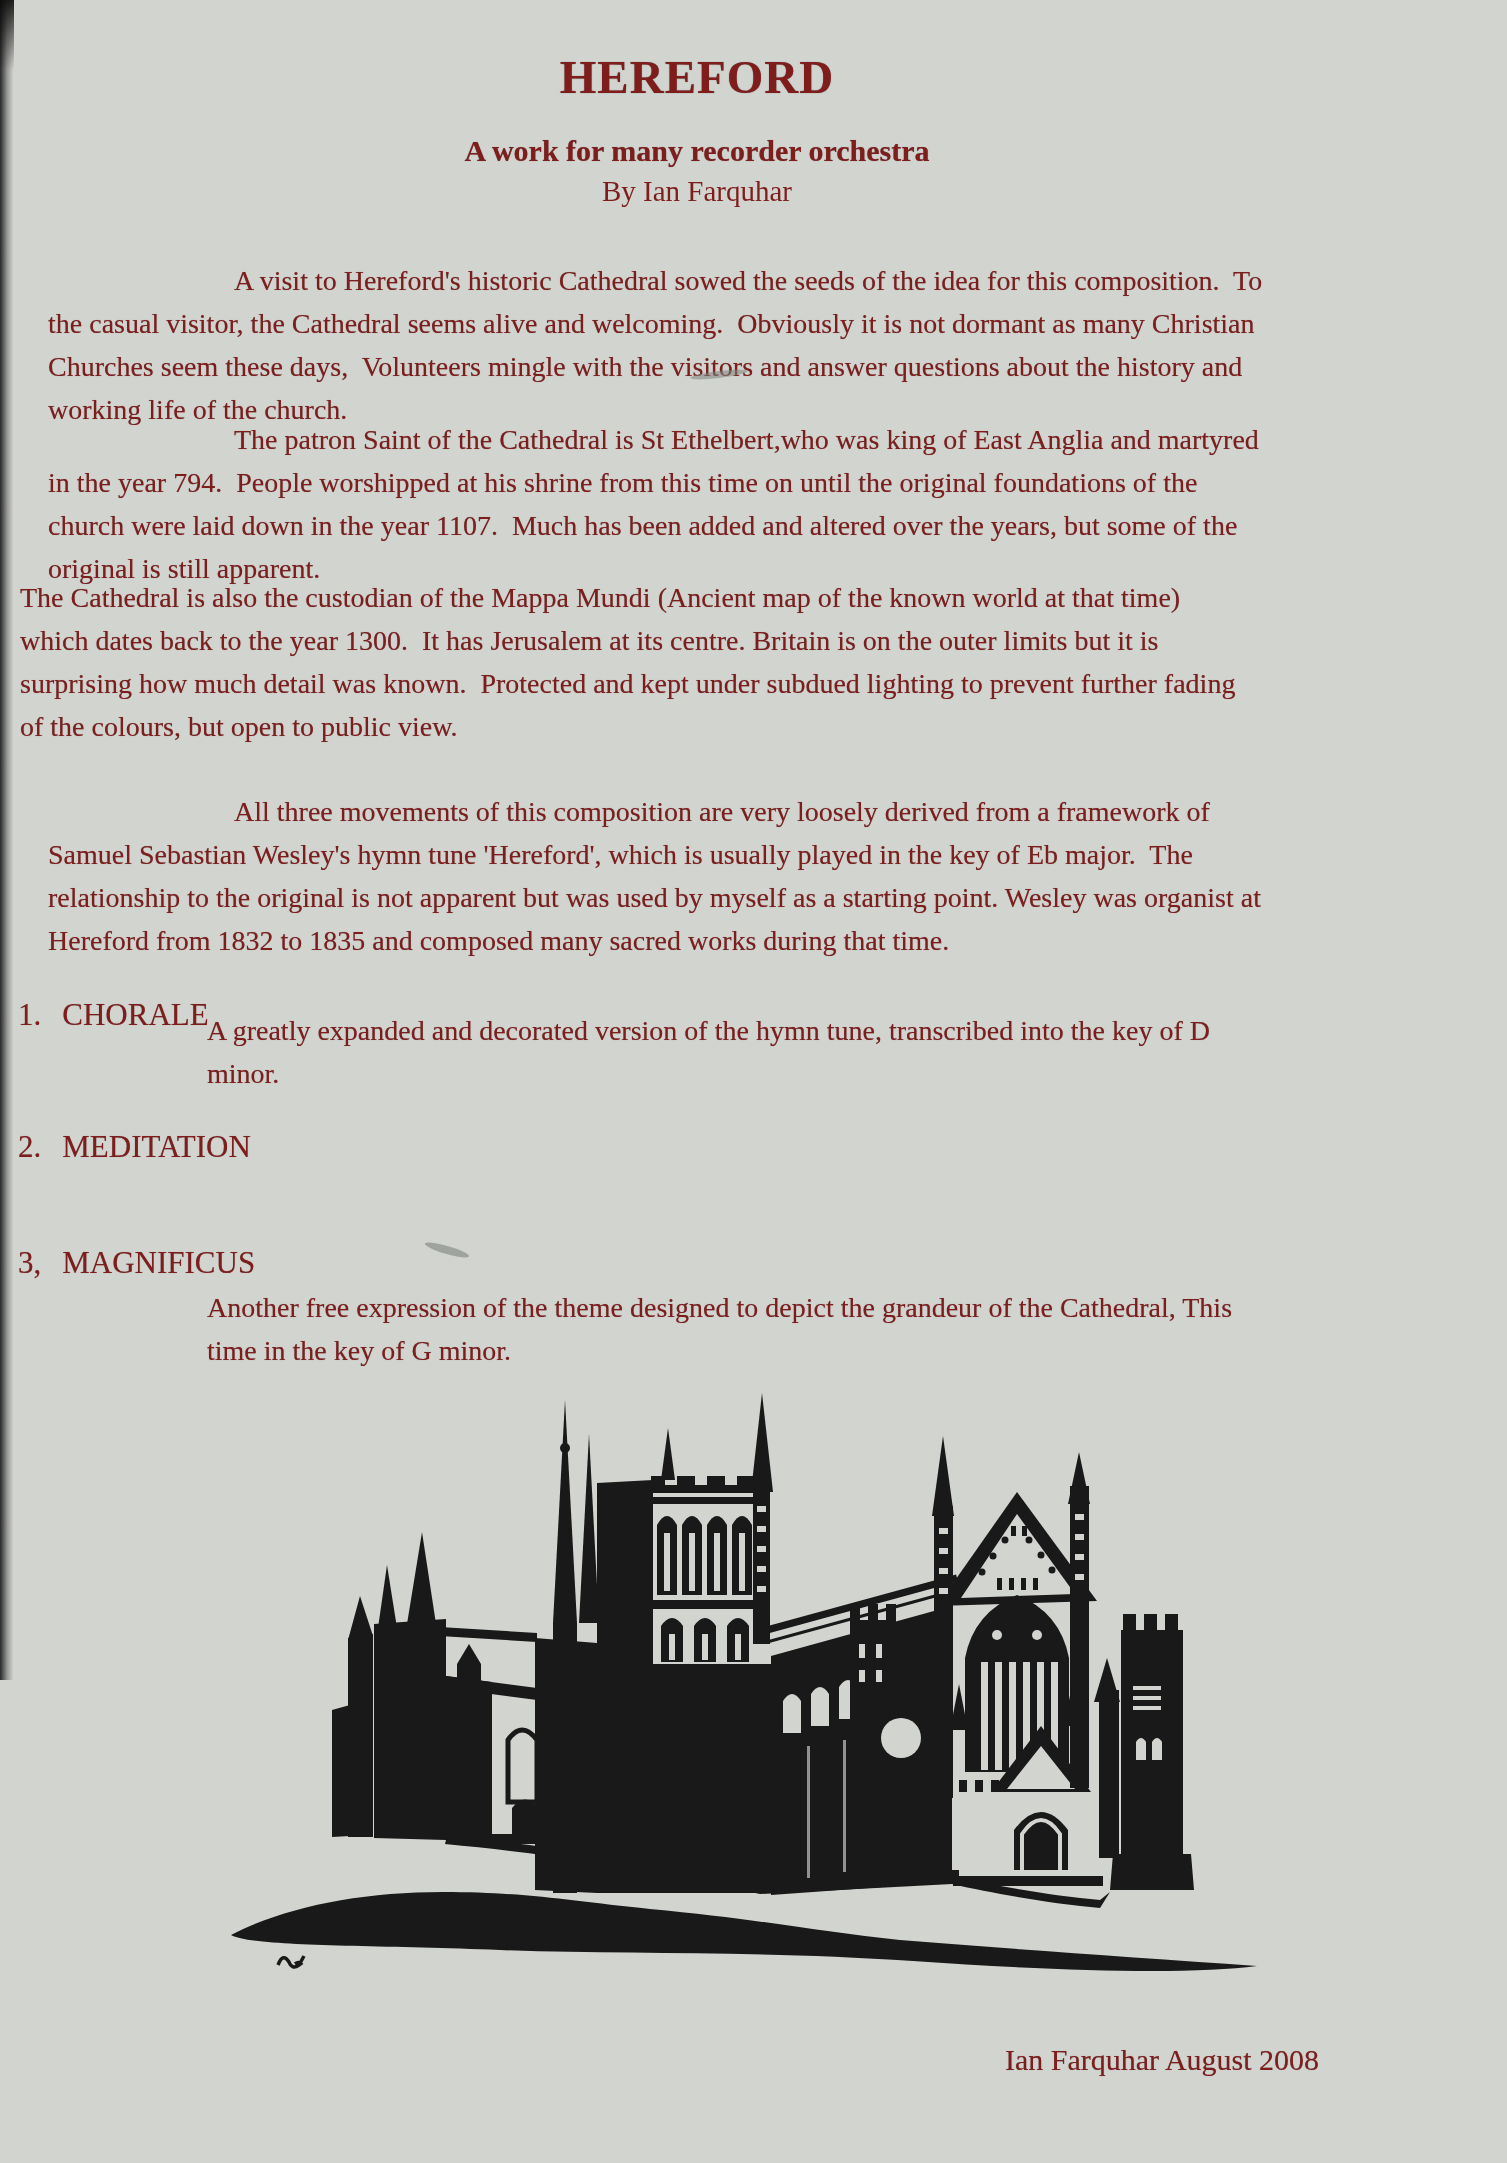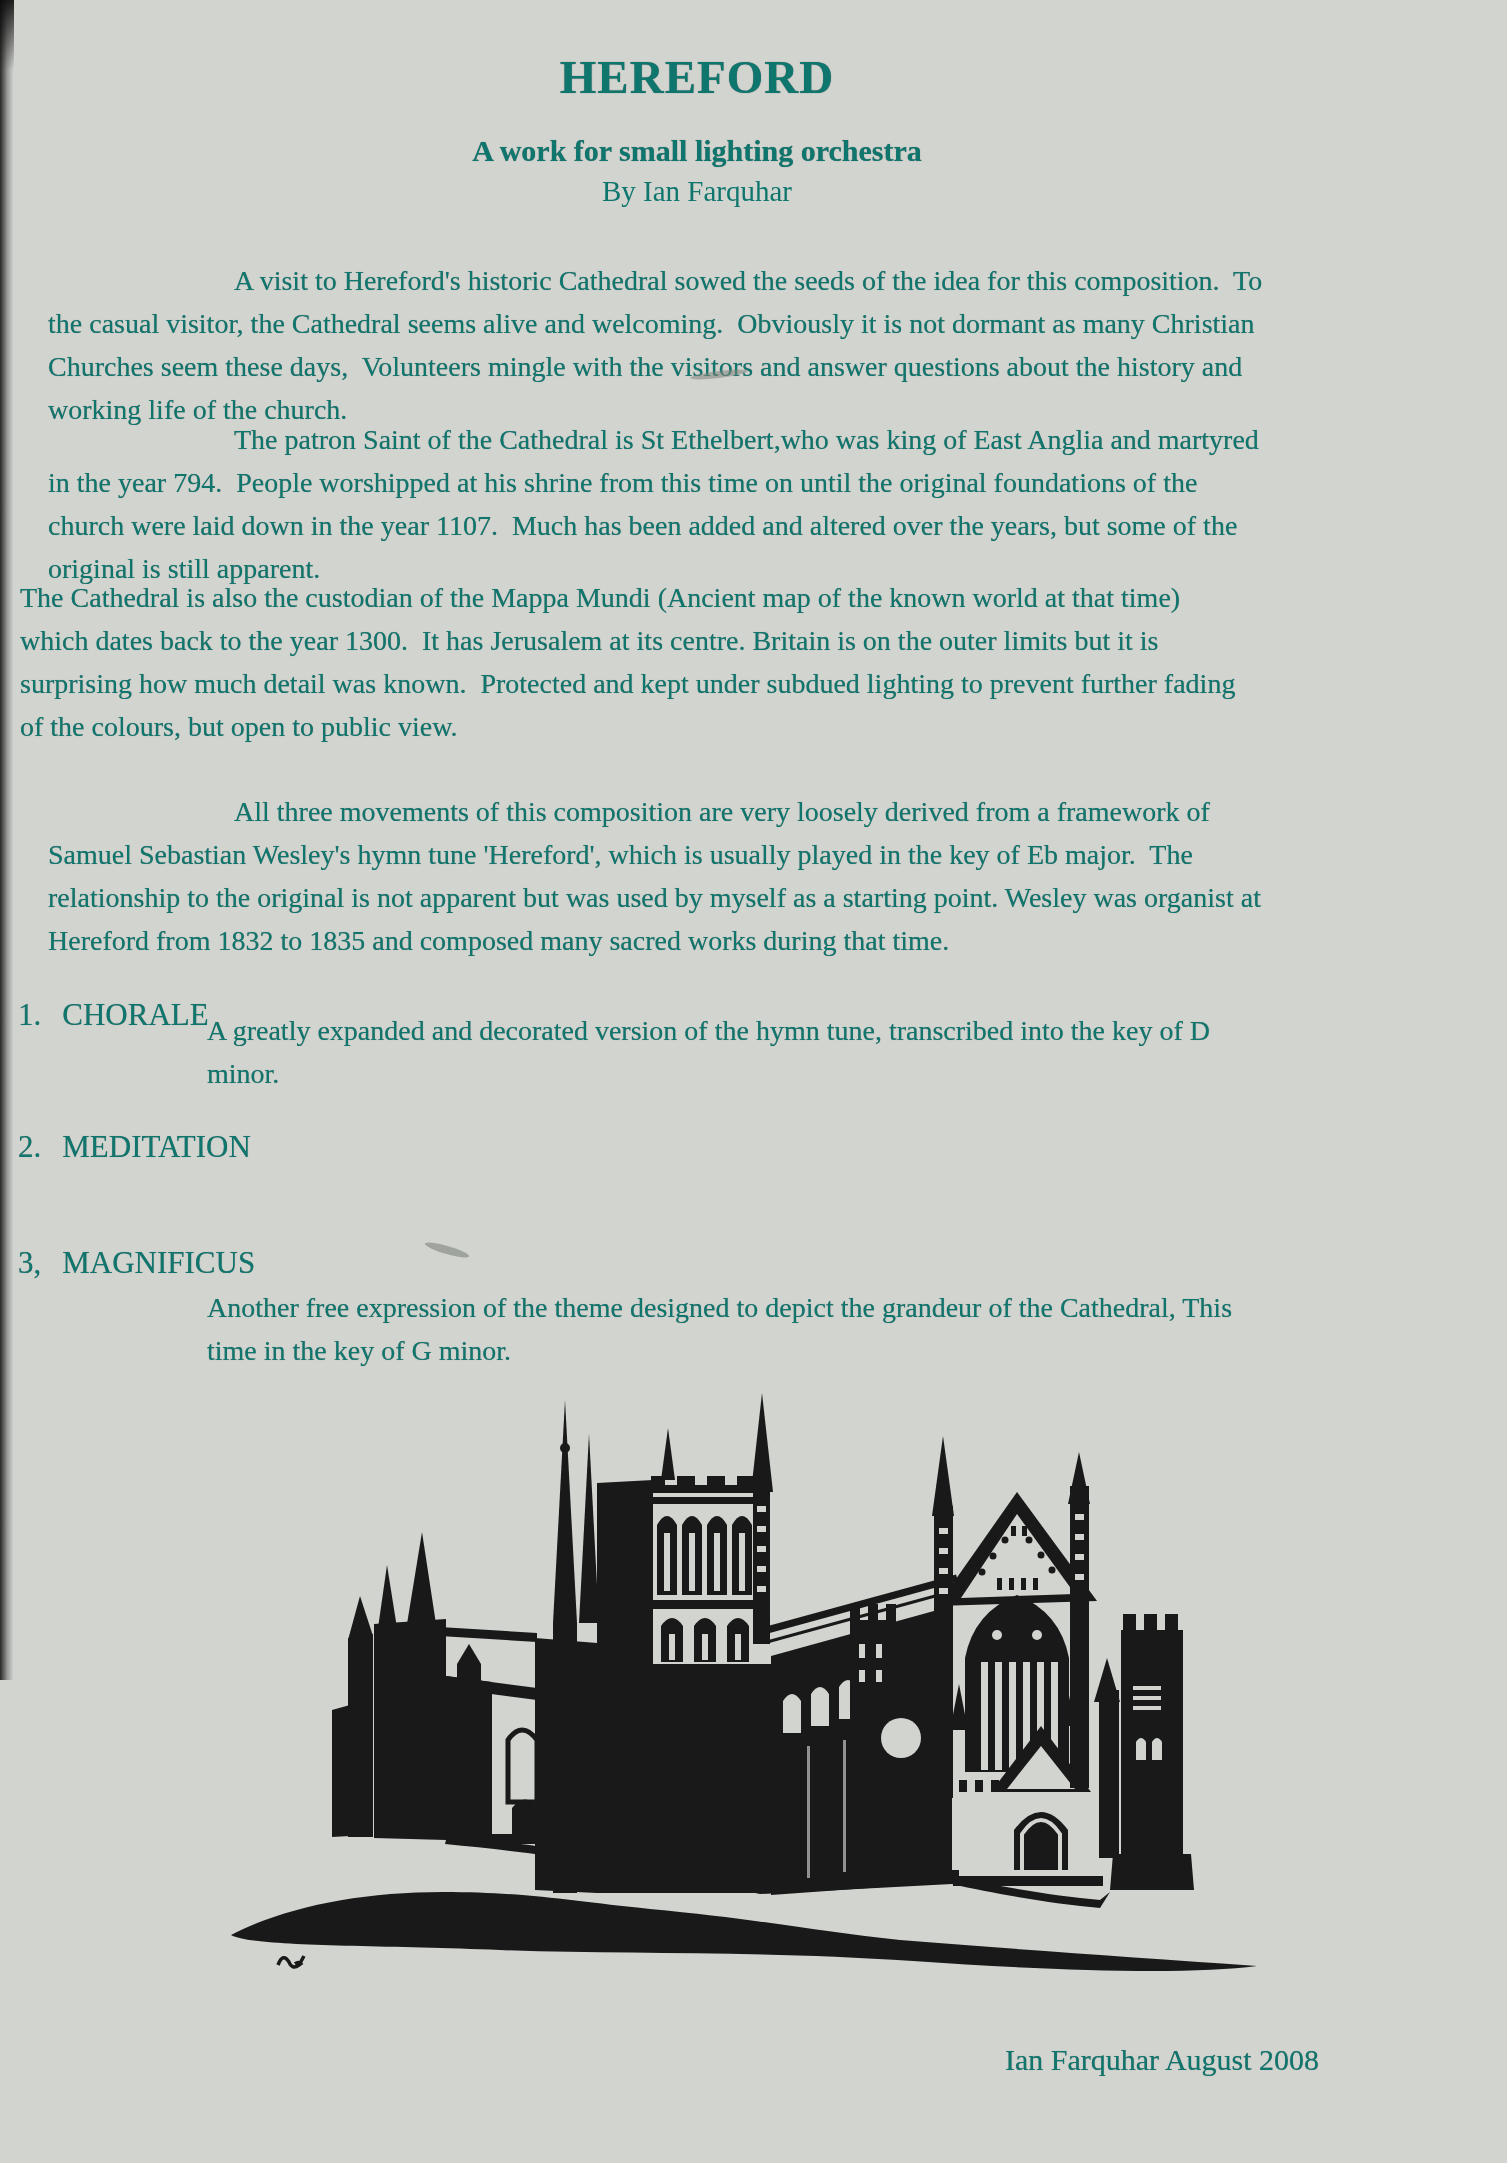--- a/index.html
+++ b/index.html
@@ -1,19 +1,19 @@
 <!DOCTYPE html>
 <html><head>
 <meta charset="utf-8">
 <style>
   html,body { margin:0; padding:0; background:#888; }
   .page {
     position:relative; width:1507px; height:2163px;
     background:#d2d4d0; overflow:hidden;
-    font-family:"Liberation Serif", serif; color:#0f766e;
+    font-family:"Liberation Serif", serif; color:#7f1d1d;
   }
   
   .edge-shadow {
     position:absolute; left:0; top:0; width:16px; height:1680px;
     background:linear-gradient(90deg, rgba(16,16,16,0.88), rgba(16,16,16,0.30) 45%, rgba(16,16,16,0) 85%);
   }
   .corner-blot {
     position:absolute; left:0; top:0; width:14px; height:70px;
     background:linear-gradient(180deg, rgba(10,10,10,0.9), rgba(10,10,10,0));
   }
@@ -43,21 +43,21 @@
 </head>
 <body>
 
 <div class="page">
 
   <div class="edge-shadow"></div>
   <div class="corner-blot"></div>
 
   <div class="heading">
     <div class="title">HEREFORD</div>
-    <div class="subtitle">A work for small lighting orchestra</div>
+    <div class="subtitle">A work for many recorder orchestra</div>
     <div class="byline">By Ian Farquhar</div>
   </div>
 
   <div class="para indent" style="top:259px">A visit to Hereford's historic Cathedral sowed the seeds of the idea for this composition.  To
 the casual visitor, the Cathedral seems alive and welcoming.  Obviously it is not dormant as many Christian
 Churches seem these days,  Volunteers mingle with the visitors and answer questions about the history and
 working life of the church.</div>
   <div class="para indent" style="top:418px">The patron Saint of the Cathedral is St Ethelbert,who was king of East Anglia and martyred
 in the year 794.  People worshipped at his shrine from this time on until the original foundations of the
 church were laid down in the year 1107.  Much has been added and altered over the years, but some of the

